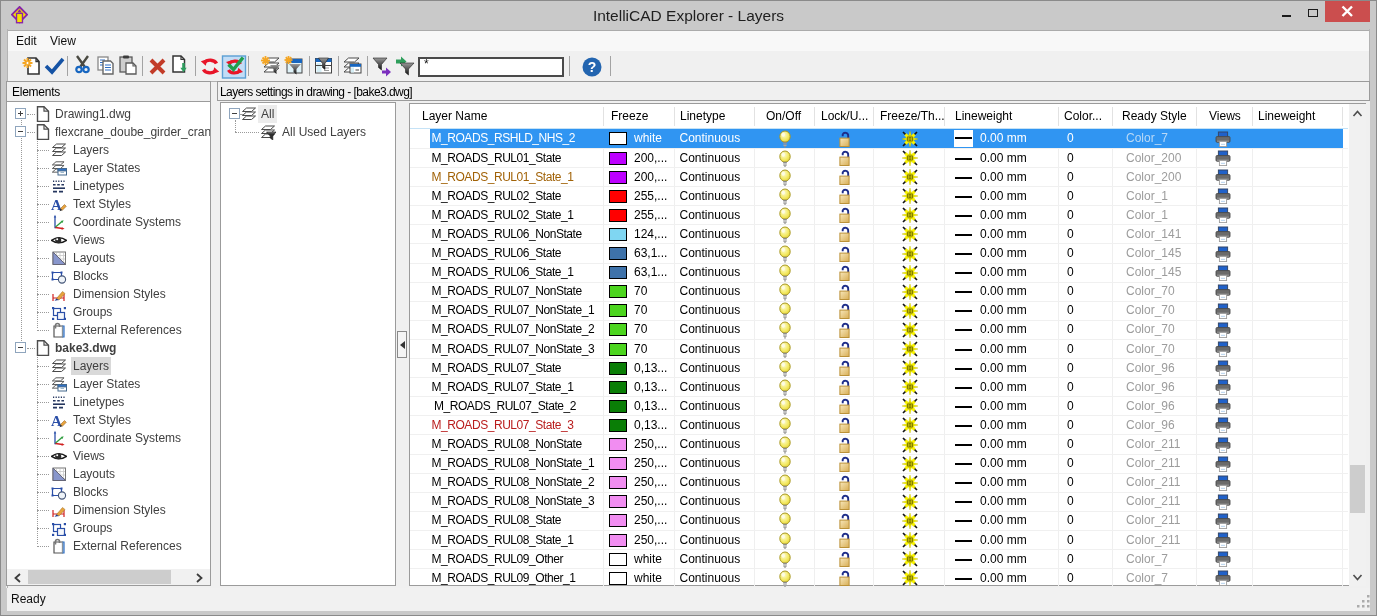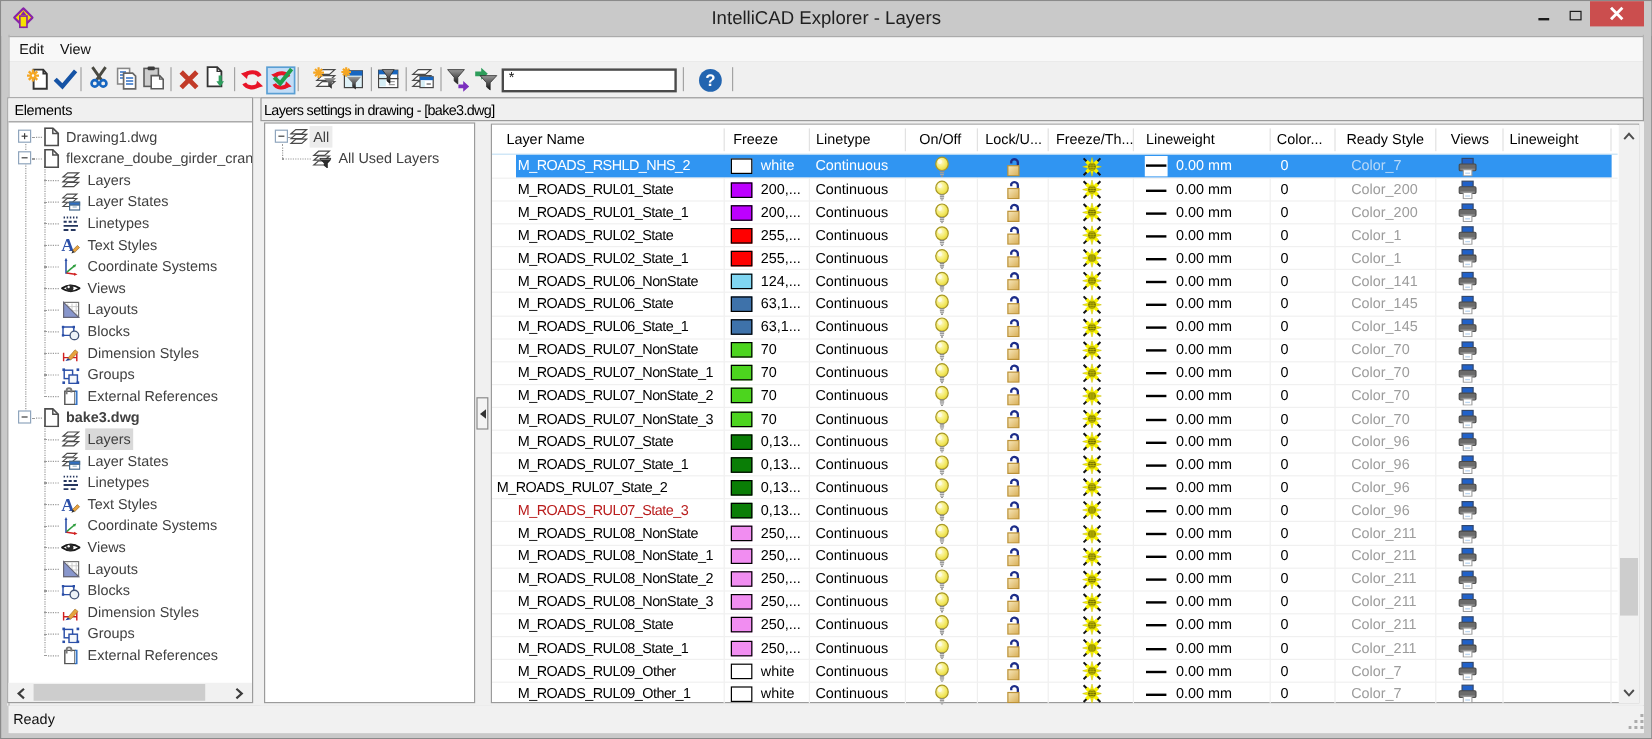--- a/index.html
+++ b/index.html
@@ -476,21 +476,21 @@
       <div class="lwline"></div>
       <div class="cell" style="left:570px;color:#000">0.00 mm</div>
       <div class="cell" style="left:657px;color:#000">0</div>
       <div class="cell" style="left:716px;color:#9c9c9c">Color_200</div>
       <svg class="abs" style="left:805px;top:1.5px" width="16" height="16" viewBox="0 0 16 16">
         <use href="#i-printer"></use>
       </svg>
     </div>
     <div class="rowsep" style="top:63.0px"></div>
     <div class="row" style="top:63.6px">
-      <div class="cell" style="left:21.5px;color:#000000;letter-spacing:-0.45px">M_ROADS_RUL01_State_1</div>
+      <div class="cell" style="left:21.5px;color:#a16207;letter-spacing:-0.45px">M_ROADS_RUL01_State_1</div>
       <div class="swatch" style="background:#BD00FF"></div>
       <div class="cell" style="left:224px;color:#000">200,...</div>
       <div class="cell" style="left:269.5px;color:#000">Continuous</div>
       <svg class="abs" style="left:368px;top:1px" width="14" height="18" viewBox="0 0 14 18">
         <use href="#i-bulb"></use>
       </svg>
       <svg class="abs" style="left:427px;top:1.5px" width="15" height="16" viewBox="0 0 15 16">
         <use href="#i-lock"></use>
       </svg>
       <svg class="abs" style="left:492px;top:1.5px" width="16" height="16" viewBox="0 0 16 16">
@@ -752,21 +752,21 @@
       <div class="lwline"></div>
       <div class="cell" style="left:570px;color:#000">0.00 mm</div>
       <div class="cell" style="left:657px;color:#000">0</div>
       <div class="cell" style="left:716px;color:#9c9c9c">Color_96</div>
       <svg class="abs" style="left:805px;top:1.5px" width="16" height="16" viewBox="0 0 16 16">
         <use href="#i-printer"></use>
       </svg>
     </div>
     <div class="rowsep" style="top:292.2px"></div>
     <div class="row" style="top:292.8px">
-      <div class="cell" style="left:4px;color:#000;letter-spacing:-0.45px">M_ROADS_RUL07_State_2</div>
+      <div class="cell" style="left:24px;color:#000;letter-spacing:-0.45px">M_ROADS_RUL07_State_2</div>
       <div class="swatch" style="background:#0A7E06"></div>
       <div class="cell" style="left:224px;color:#000">0,13...</div>
       <div class="cell" style="left:269.5px;color:#000">Continuous</div>
       <svg class="abs" style="left:368px;top:1px" width="14" height="18" viewBox="0 0 14 18">
         <use href="#i-bulb"></use>
       </svg>
       <svg class="abs" style="left:427px;top:1.5px" width="15" height="16" viewBox="0 0 15 16">
         <use href="#i-lock"></use>
       </svg>
       <svg class="abs" style="left:492px;top:1.5px" width="16" height="16" viewBox="0 0 16 16">

